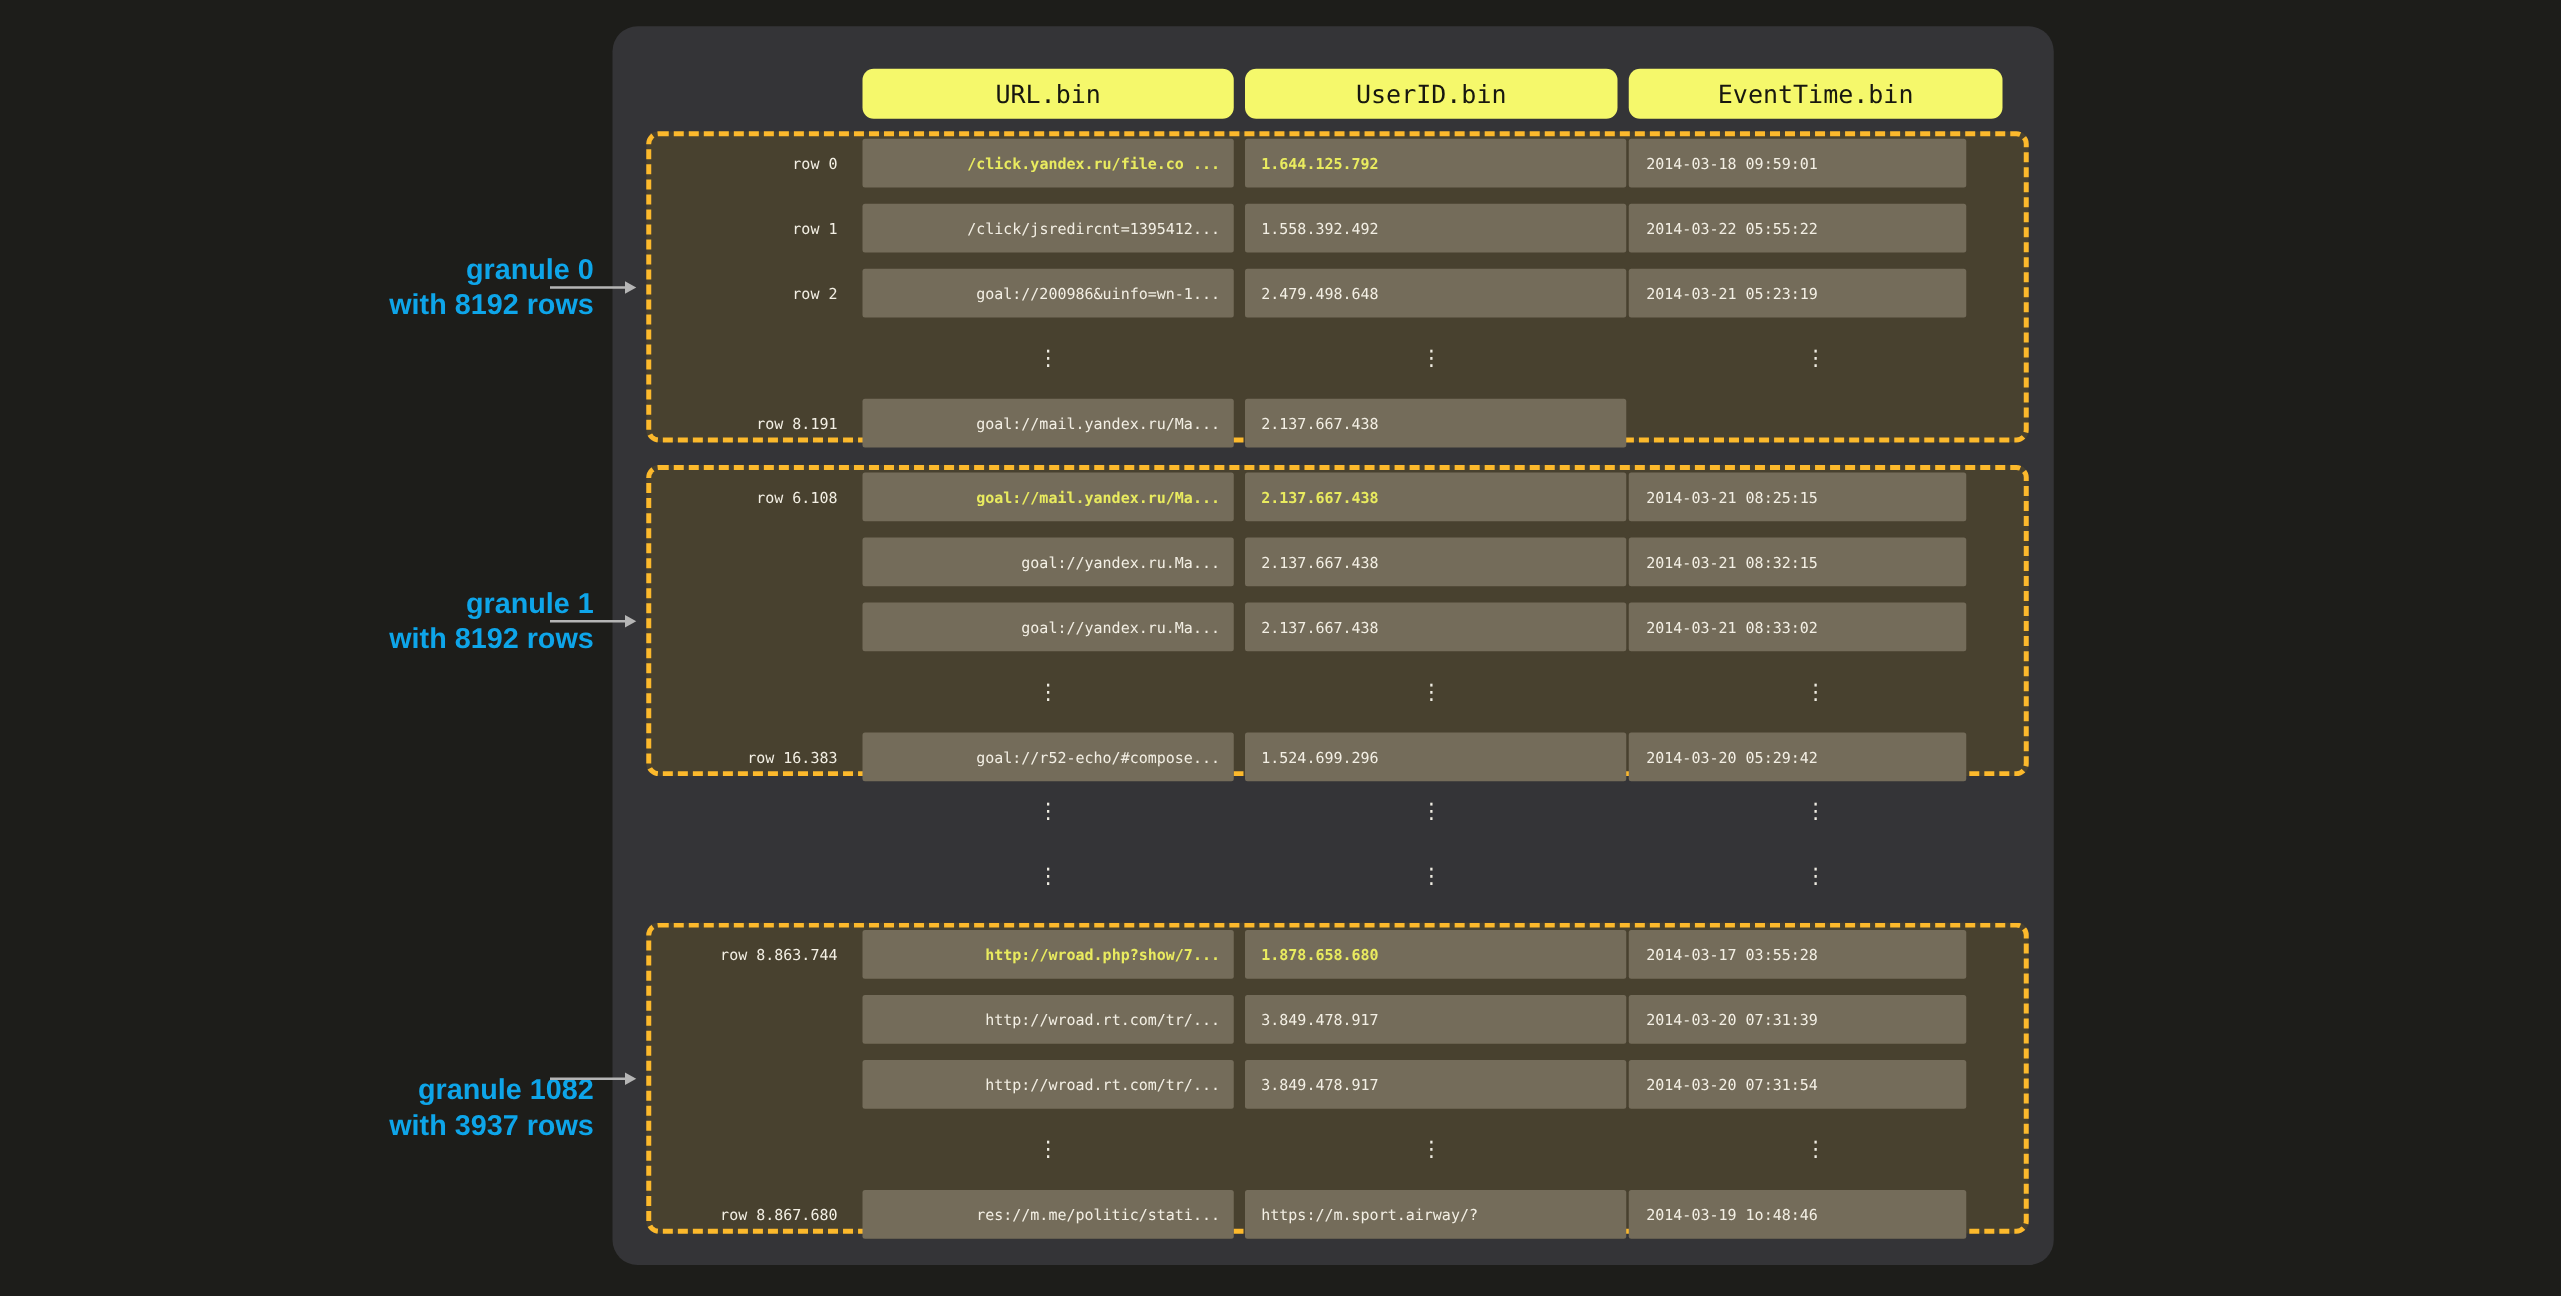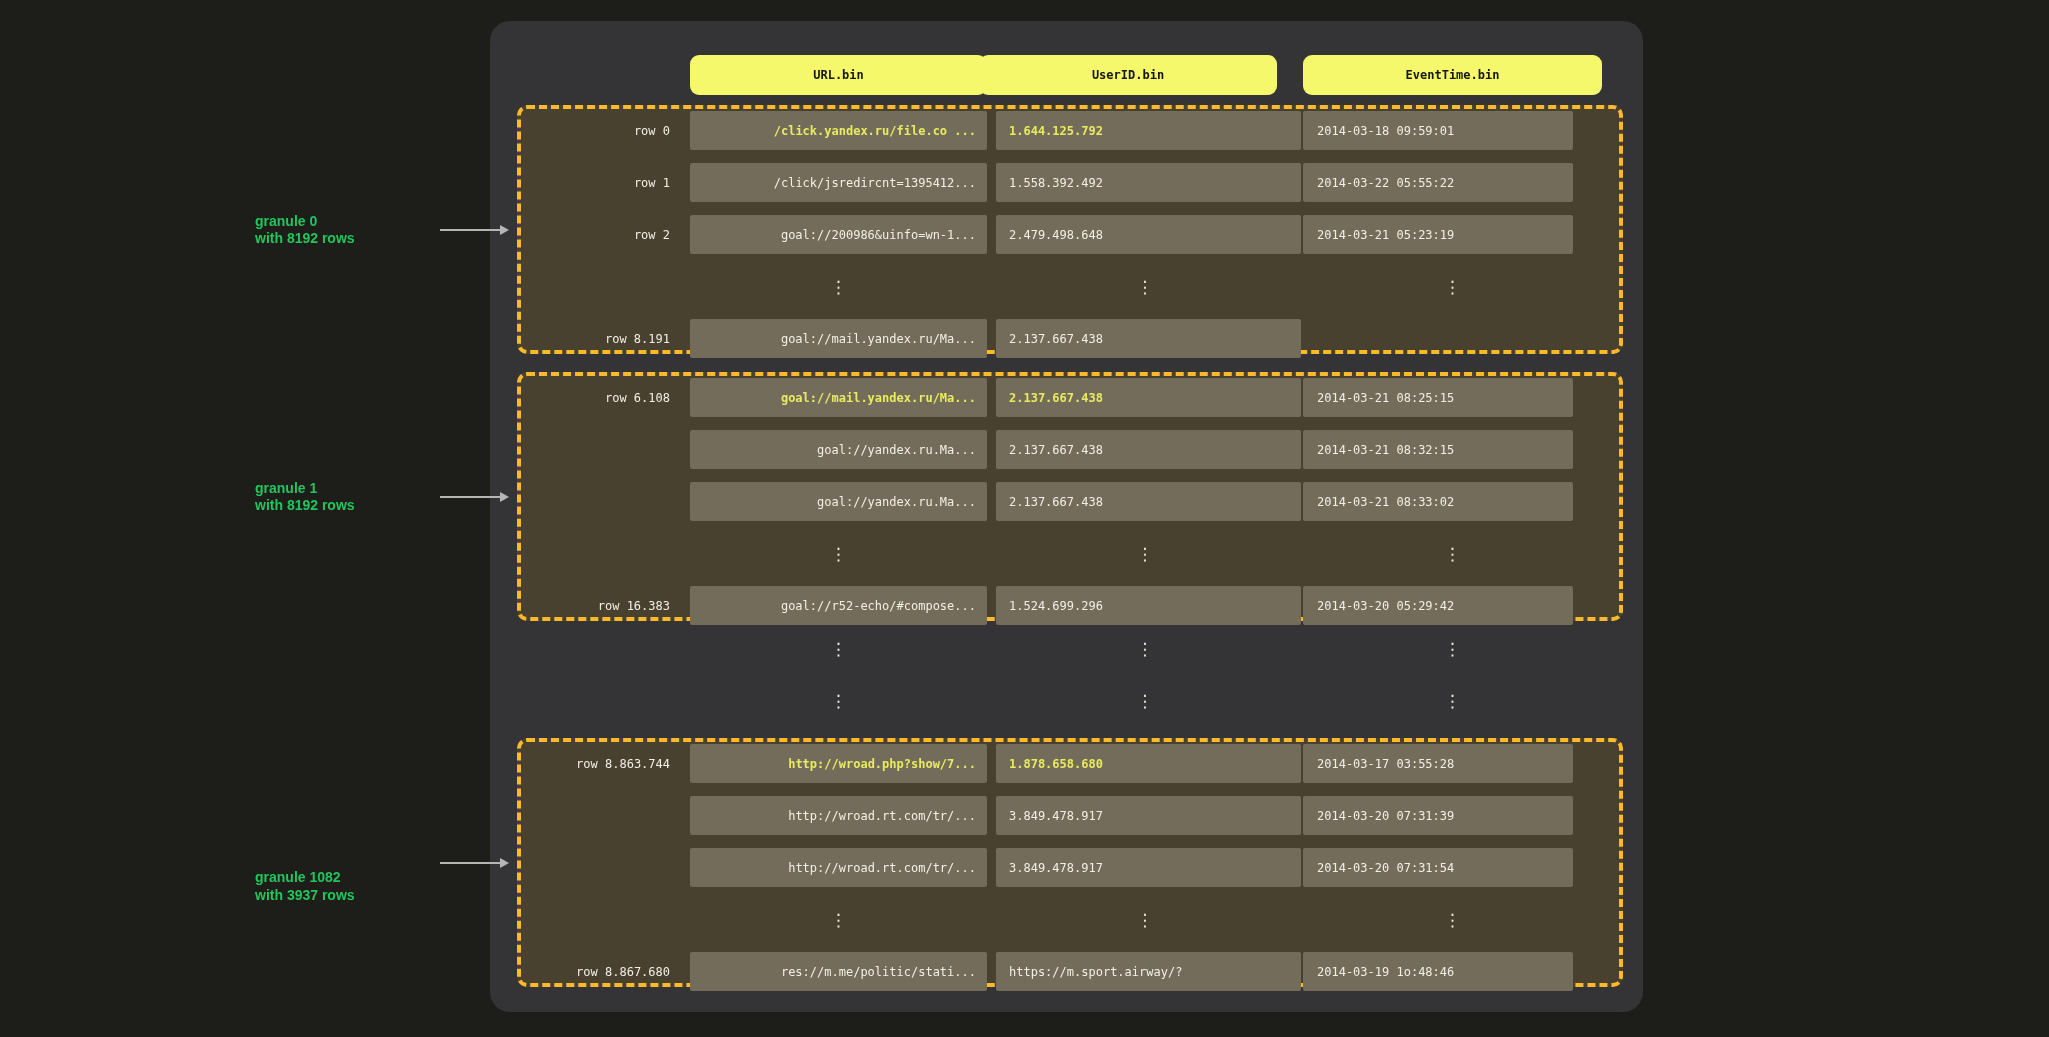--- a/index.html
+++ b/index.html
@@ -12,21 +12,21 @@
   }
   .panel {
     position: absolute; left: 490px; top: 21px;
     width: 1153px; height: 991px;
     background: #343437; border-radius: 20px;
   }
   .header-box {
     position: absolute; top: 34px; height: 40px;
     background: #f5f86b; border-radius: 9px;
     display: flex; align-items: center; justify-content: center;
-    color: #17170f; font-size: 12px; font-weight: 700;
+    color: #17170f; font-size: 20px; font-weight: 400;
   }
   .granule {
     position: absolute; left: 27px; width: 1106px; height: 249px;
     background: #48412f;
     border: 4px dashed #fcb92c; border-radius: 10px;
     padding-top: 2px;
   }
   .g-row { position: relative; height: 39px; margin-bottom: 13px; }
   .row-label {
     position: absolute; left: 0; top: 0; width: 149px; height: 39px;
@@ -48,43 +48,43 @@
     position: absolute; top: 0; height: 39px;
     display: flex; align-items: center; justify-content: center;
     color: #efece2; font-size: 17px; background: transparent;
   }
   .vdots.url   { left: 169px; width: 297px; }
   .vdots.uid   { left: 475px; width: 298px; }
   .vdots.etime { left: 782px; width: 299px; }
   .gap-dots { position: absolute; left: 31px; width: 1098px; }
   .side-label {
     position: absolute; width: 220px;
-    text-align: left; color: #22c55e;
+    text-align: right; color: #0ea5e9;
     font-family: "Liberation Sans", sans-serif;
-    font-weight: bold; font-size: 14px; line-height: 1.25;
+    font-weight: bold; font-size: 23px; line-height: 1.25;
     transform: translateY(-50%);
   }
   .arrow-line {
     position: absolute; left: 440px; width: 62px; height: 2px;
     background: #b5b5b5;
   }
   .arrow-head {
     position: absolute; left: 500px;
     width: 0; height: 0;
     border-left: 9px solid #b5b5b5;
     border-top: 5px solid transparent;
     border-bottom: 5px solid transparent;
   }
 </style>
 </head>
 <body>
 
 <div class="panel" id="panel">
     <div class="header-box" style="left: 200px; width: 297px;">URL.bin</div>
-    <div class="header-box" style="left: 489px; width: 298px;">UserID.bin</div>
+    <div class="header-box" style="left: 506px; width: 298px;">UserID.bin</div>
     <div class="header-box" style="left: 813px; width: 299px;">EventTime.bin</div>
     <div class="granule" style="top: 84px;">
       <div class="g-row highlight">
         <span class="row-label">row 0</span>
         <span class="cell url">/click.yandex.ru/file.co ...</span>
         <span class="cell uid">1.644.125.792</span>
         <span class="cell etime">2014-03-18 09:59:01</span>
       </div>
       <div class="g-row">
         <span class="row-label">row 1</span>

